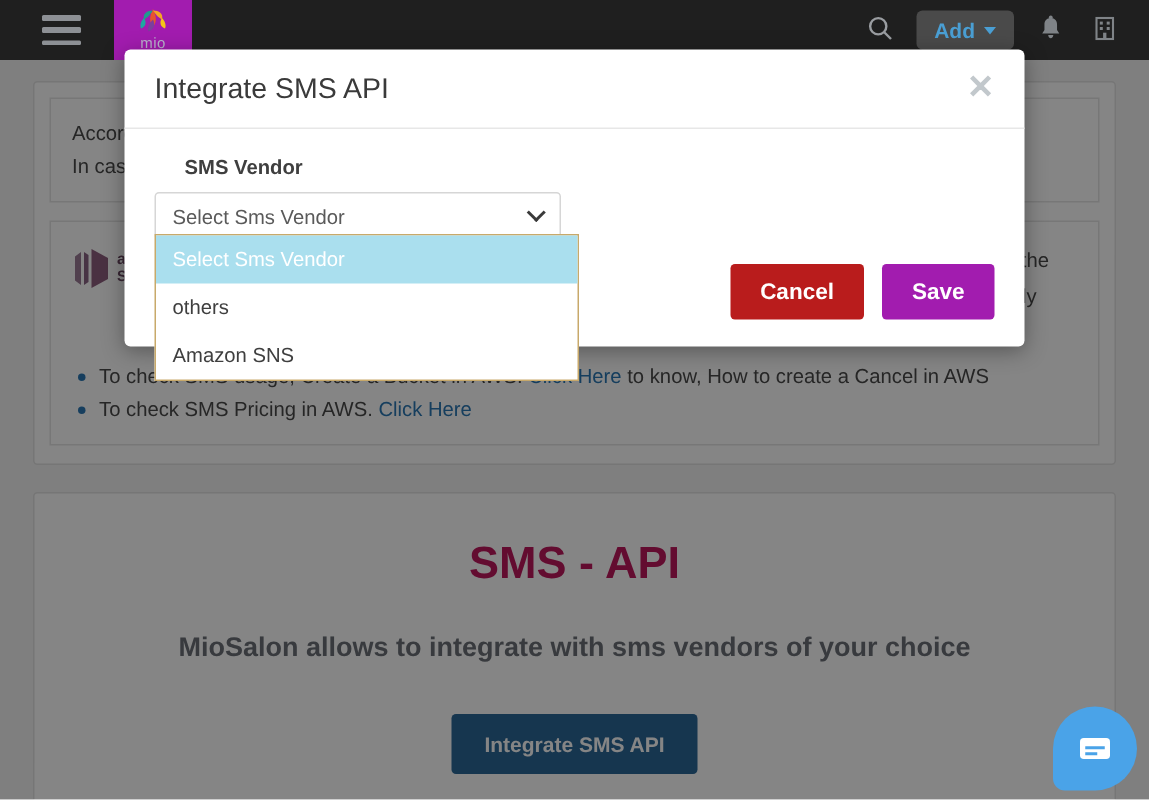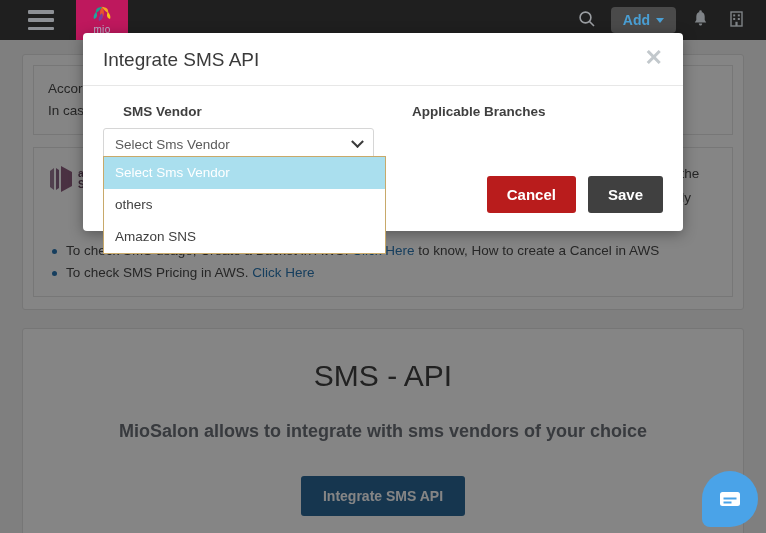--- a/index.html
+++ b/index.html
@@ -24,21 +24,21 @@
     margin-left: 28px;
     width: 26px; height: 20px;
     display: flex; flex-direction: column; justify-content: space-between;
     cursor: pointer;
   }
   .hamburger span { display: block; height: 3.5px; background: #8d9095; border-radius: 1px; }
 
   .brand {
     margin-left: 22px;
     width: 52px; height: 40px;
-    background: #be185d;
+    background: #a21caf;
     display: flex; flex-direction: column;
     align-items: center; justify-content: flex-start;
     padding-top: 4px;
     position: relative;
   }
   .brand-text {
     font-size: 10px; color: #b9b4cc; letter-spacing: .3px; line-height: 10px;
     margin-top: 1px;
   }
 
@@ -120,21 +120,21 @@
 
   .hero {
     margin-top: 18px;
     background: #ffffff;
     border: 1px solid #e2e2e2;
     border-radius: 3px;
     text-align: center;
     padding: 30px 0 40px 0;
     min-height: 200px;
   }
-  .hero-title { font-size: 30px; color: #404040; font-weight: normal; }
+  .hero-title { font-size: 30px; color: #be185d; font-weight: bold; }
   .hero-sub { font-size: 18px; color: #6b7077; margin-top: 28px; font-weight: bold; }
   .hero-btn {
     margin-top: 34px;
     display: inline-block;
     background: #2b6898;
     color: #ffffff;
     font-size: 14px; font-weight: bold;
     padding: 12px 22px;
     border-radius: 3px;
     border: none;
@@ -233,21 +233,21 @@
   }
   .btn {
     border: none; border-radius: 3px;
     font-size: 15px; font-weight: bold;
     color: #ffffff;
     padding: 10px 20px;
     cursor: pointer;
     font-family: "Liberation Sans", sans-serif;
   }
   .btn-cancel { background: #b91c1c; min-width: 88px; }
-  .btn-save { background: #404040; min-width: 62px; }
+  .btn-save { background: #a21caf; min-width: 62px; }
 
   .nowrap { white-space: nowrap; }
 </style>
 </head>
 <body>
 
 <div id="root">
 
   <div class="topbar">
     <div class="hamburger">
@@ -373,21 +373,20 @@
           </div>
 
           <div class="dropdown-list">
             <div class="dropdown-item selected">Select Sms Vendor</div>
             <div class="dropdown-item">others</div>
             <div class="dropdown-item">Amazon SNS</div>
           </div>
         </div>
 
         <div class="form-group">
-          <label class="form-label">Applicable Branches</label>
         </div>
 
       </div>
     </div>
 
     <div class="modal-footer">
       <button class="btn btn-cancel">Cancel</button>
       <button class="btn btn-save">Save</button>
     </div>
   </div>

